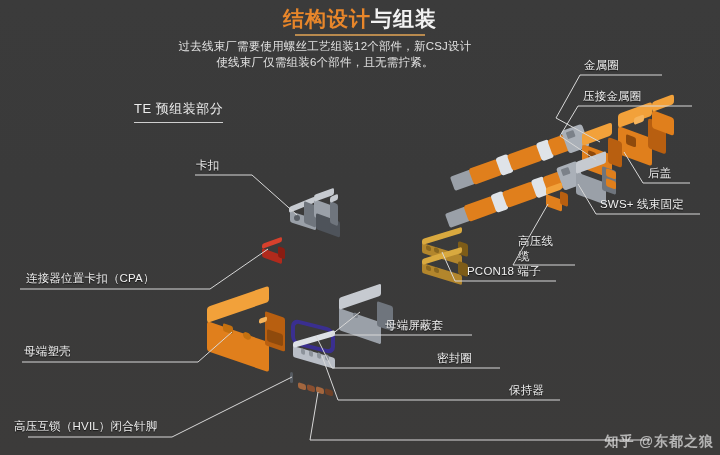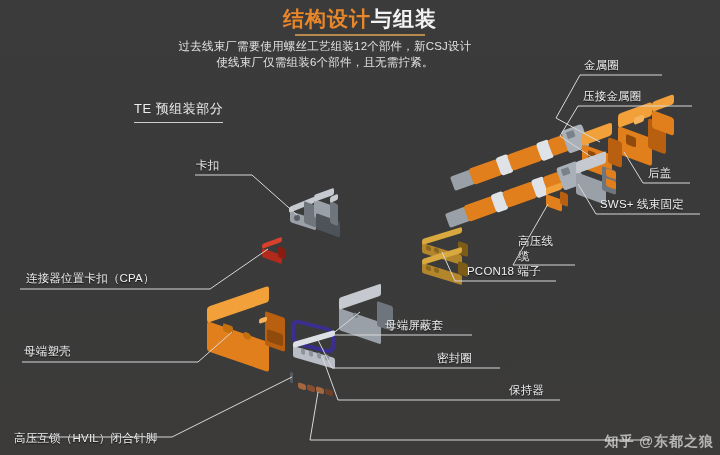--- a/index.html
+++ b/index.html
@@ -316,21 +316,21 @@
       <path d="M596,214 L578,184"></path>
     </g>
   </svg>
 
   <div class="callout" style="left:196px; top:158px;">卡扣</div>
 
   <div class="callout" style="left:26px; top:271px;">连接器位置卡扣（CPA）</div>
 
   <div class="callout" style="left:24px; top:344px;">母端塑壳</div>
 
-  <div class="callout" style="left:14px; top:419px;margin-top:12px;">高压互锁（HVIL）闭合针脚</div>
+  <div class="callout" style="left:14px; top:419px;">高压互锁（HVIL）闭合针脚</div>
 
   <div class="callout" style="left:385px; top:318px;">母端屏蔽套</div>
 
   <div class="callout" style="left:437px; top:351px;">密封圈</div>
 
   <div class="callout" style="left:509px; top:383px;">保持器</div>
 
 
   <div class="callout" style="left:467px; top:264px;text-align:center;">PCON18 端子</div>
 

